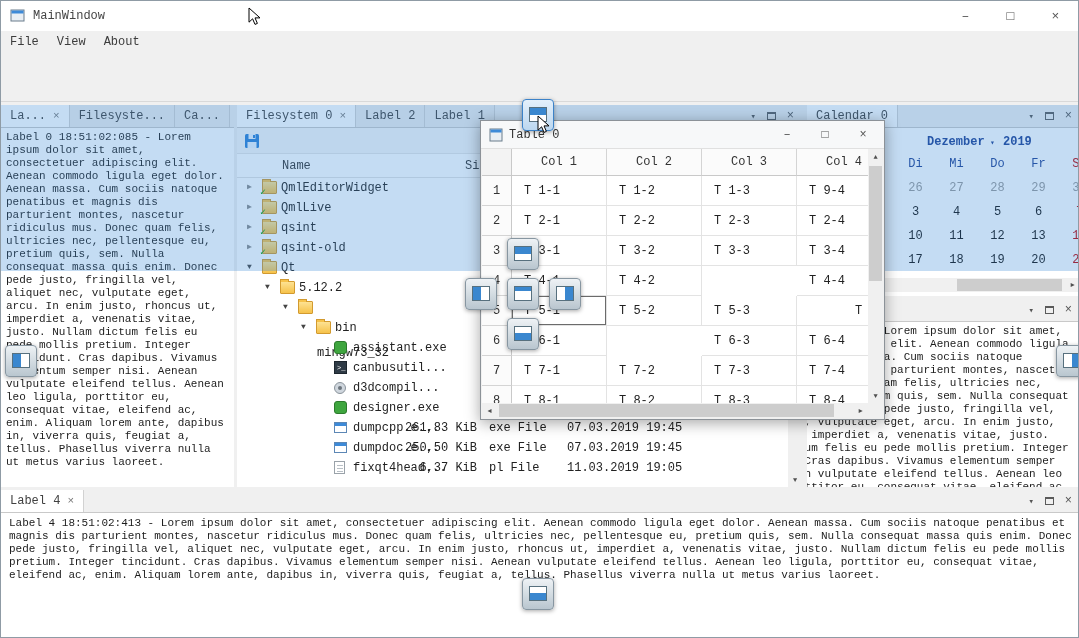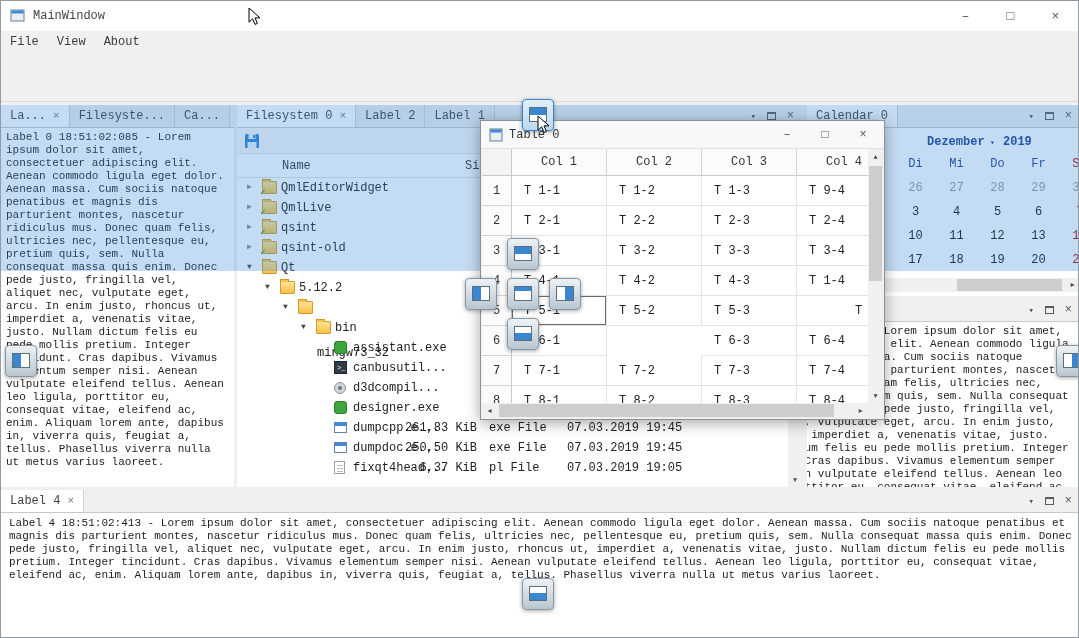--- a/index.html
+++ b/index.html
@@ -308,21 +308,21 @@
           <span class="tname" style="left: 116px;">dumpdoc.e...</span>
           <span class="tsize">250,50 KiB</span>
           <span class="ttype">exe File</span>
           <span class="tdate">07.03.2019 19:45</span>
         </div>
         <div class="trow" style="top: 280px;">
           <span class="fsi file-doc" style="left: 97px;"></span>
           <span class="tname" style="left: 116px;">fixqt4head...</span>
           <span class="tsize">6,37 KiB</span>
           <span class="ttype">pl File</span>
-          <span class="tdate">07.03.2019 19:05</span>
+          <span class="tdate">11.03.2019 19:05</span>
         </div>
       </div>
 
     <div class="sb" style="left:551px;top:23px;width:14px;height:359px;">
       <div class="arr" style="left:0;top:0;width:14px;height:15px;">▲</div>
       <div class="thumb" style="left:1px;top:18px;width:12px;height:150px;"></div>
       <div class="arr" style="left:0;bottom:0;width:14px;height:15px;">▼</div>
     </div>
   </div>
 
@@ -432,22 +432,21 @@
           <div class="tw-c" style="left: 30px; top: 57px;">T 2-1</div>
           <div class="tw-c" style="left: 125px; top: 57px;">T 2-2</div>
           <div class="tw-c" style="left: 220px; top: 57px;">T 2-3</div>
           <div class="tw-c" style="left: 315px; top: 57px;">T 2-4</div>
           <div class="tw-c" style="left: 30px; top: 87px;">T 3-1</div>
           <div class="tw-c" style="left: 125px; top: 87px;">T 3-2</div>
           <div class="tw-c" style="left: 220px; top: 87px;">T 3-3</div>
           <div class="tw-c" style="left: 315px; top: 87px;">T 3-4</div>
           <div class="tw-c" style="left: 30px; top: 117px;">T 4-1</div>
           <div class="tw-c" style="left: 125px; top: 117px;">T 4-2</div>
-          <div class="tw-c" style="left: 220px; top: 117px;">T 4-3</div>
-          <div class="tw-c" style="left: 315px; top: 117px;">T 1-4</div>
+          <div class="tw-c" style="left: 315px; top: 117px;">T 4-4</div>
           <div class="tw-c focus" style="left: 30px; top: 147px;">T 5-1</div>
           <div class="tw-c" style="left: 125px; top: 147px;">T 5-2</div>
           <div class="tw-c" style="left: 220px; top: 147px;">T 5-3</div>
           <div class="tw-c" style="left: 315px; top: 147px; text-align: right;">T 5-4</div>
           <div class="tw-c" style="left: 30px; top: 177px;">T 6-1</div>
           <div class="tw-c" style="left: 220px; top: 177px;">T 6-3</div>
           <div class="tw-c" style="left: 315px; top: 177px;">T 6-4</div>
           <div class="tw-c" style="left: 30px; top: 207px;">T 7-1</div>
           <div class="tw-c" style="left: 125px; top: 207px;">T 7-2</div>
           <div class="tw-c" style="left: 220px; top: 207px;">T 7-3</div>

